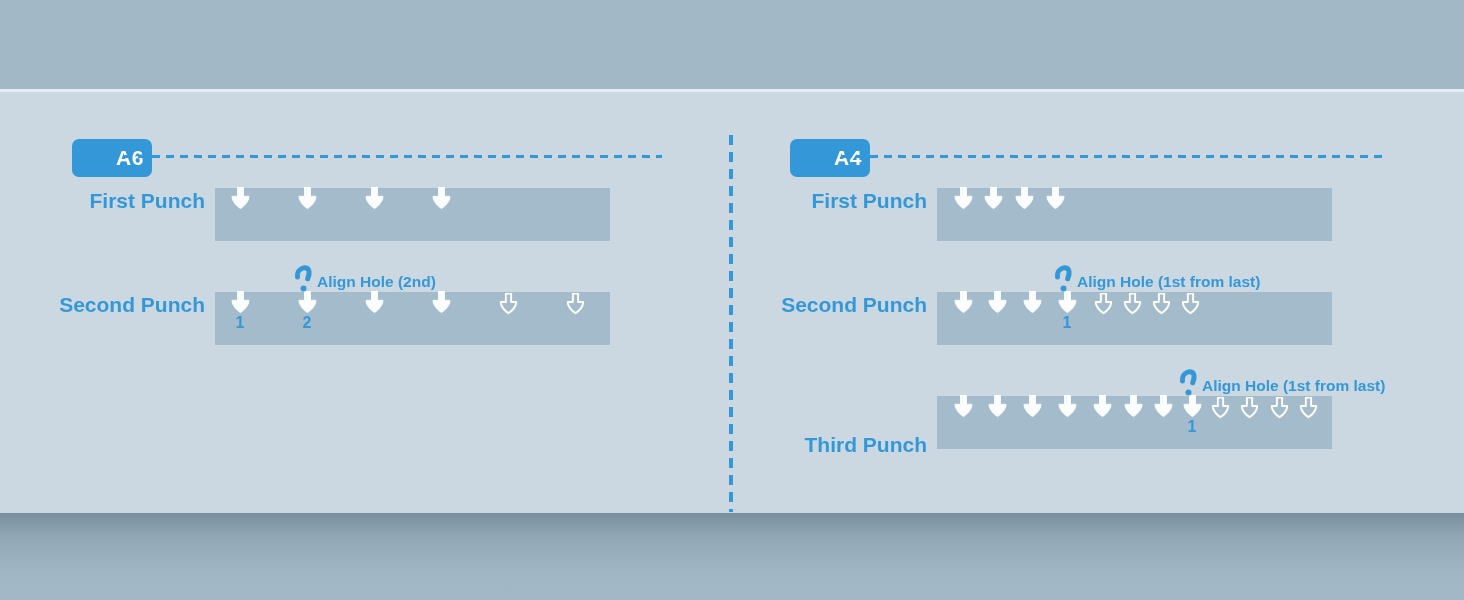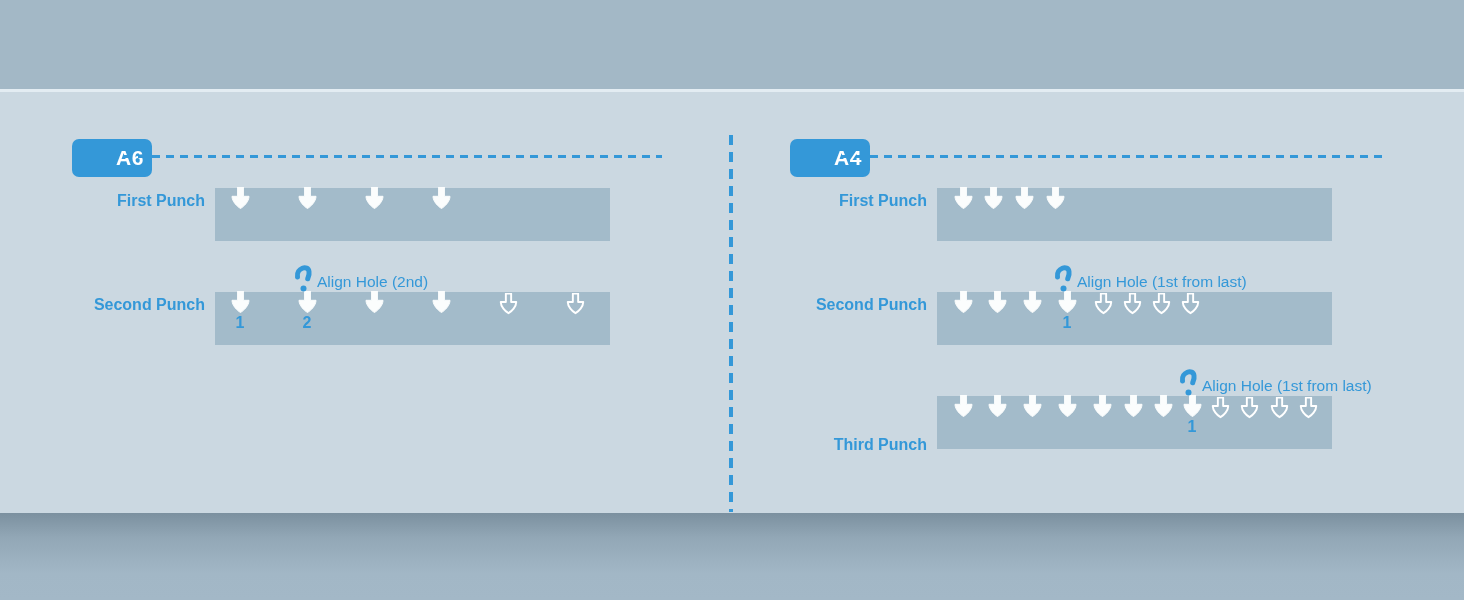--- a/index.html
+++ b/index.html
@@ -31,33 +31,33 @@
     position:absolute;top:139px;width:44px;height:38px;border-radius:7px;
     background:var(--accent);color:#fff;font-weight:bold;font-size:21px;
     display:flex;align-items:center;justify-content:center;letter-spacing:.5px;padding-left:36px;
   }
   .hdash{
     position:absolute;top:155px;height:3px;
     background:repeating-linear-gradient(90deg,var(--accent) 0 8px,transparent 8px 14px);
   }
   .row-label{
     position:absolute;width:205px;text-align:right;
-    color:var(--accent);font-weight:bold;font-size:16px;line-height:20px;
+    color:var(--accent);font-weight:bold;font-size:21px;line-height:20px;
     white-space:nowrap;
   }
   .bar{position:absolute;background:var(--bar);}
   .punch-arrow{position:absolute;}
   .num{
     position:absolute;width:30px;text-align:center;
     color:var(--accent);font-weight:bold;font-size:16px;line-height:18px;
   }
   .align-icon{position:absolute;width:20px;height:30px;}
   .align-text{
     position:absolute;height:20px;line-height:20px;white-space:nowrap;
-    color:var(--accent);font-weight:normal;font-size:15.5px;
+    color:var(--accent);font-weight:bold;font-size:15.5px;
   }
 </style>
 </head>
 <body>
 
 <div class="stage" id="stage">
   <div class="band-top"></div>
   <div class="band-bottom"></div>
   <div class="divider" id="divider" style="left: 729px; top: 135px; height: 377px;"></div>
 

